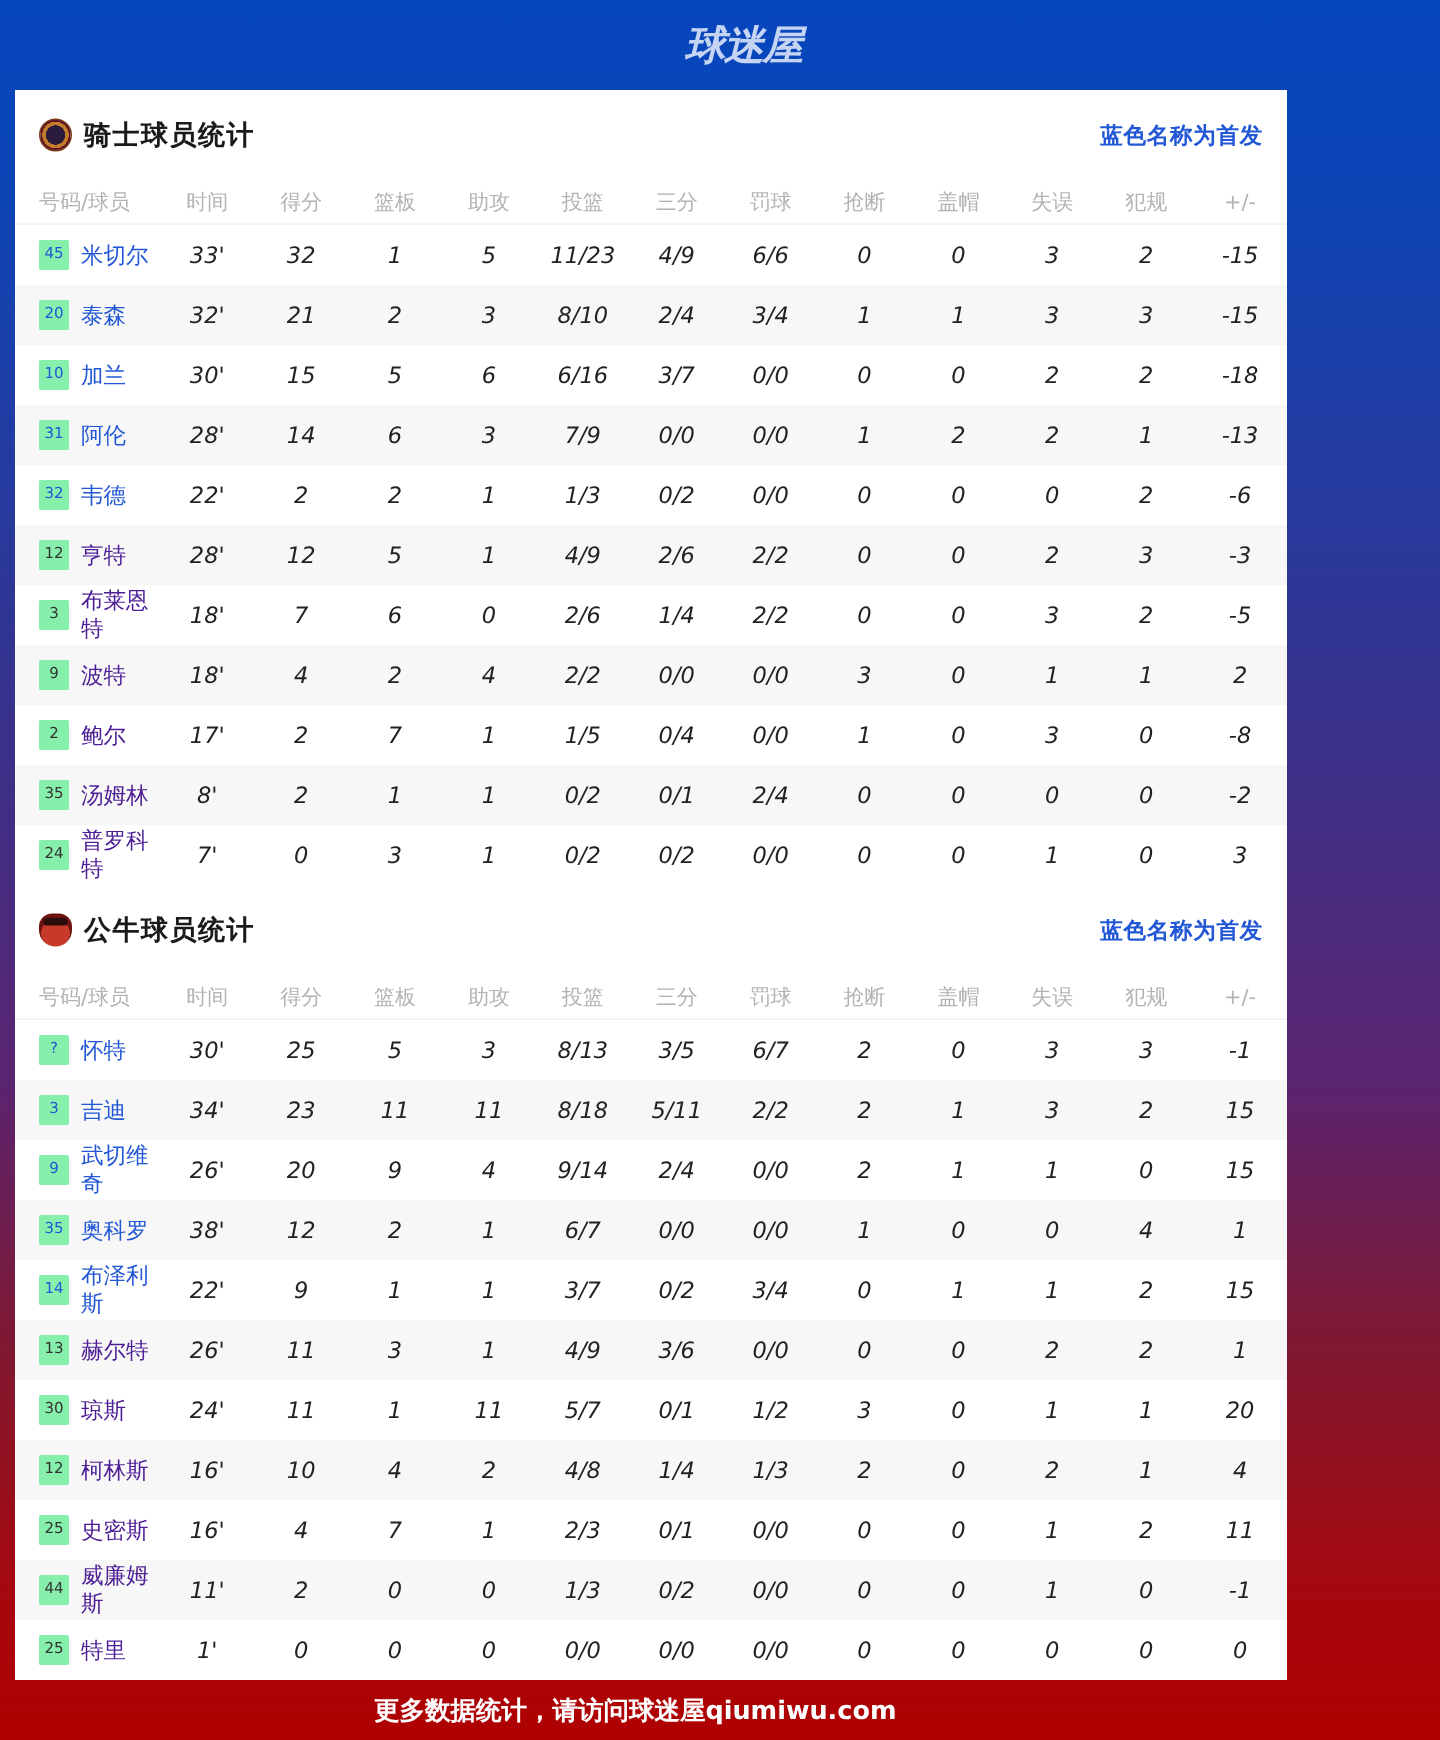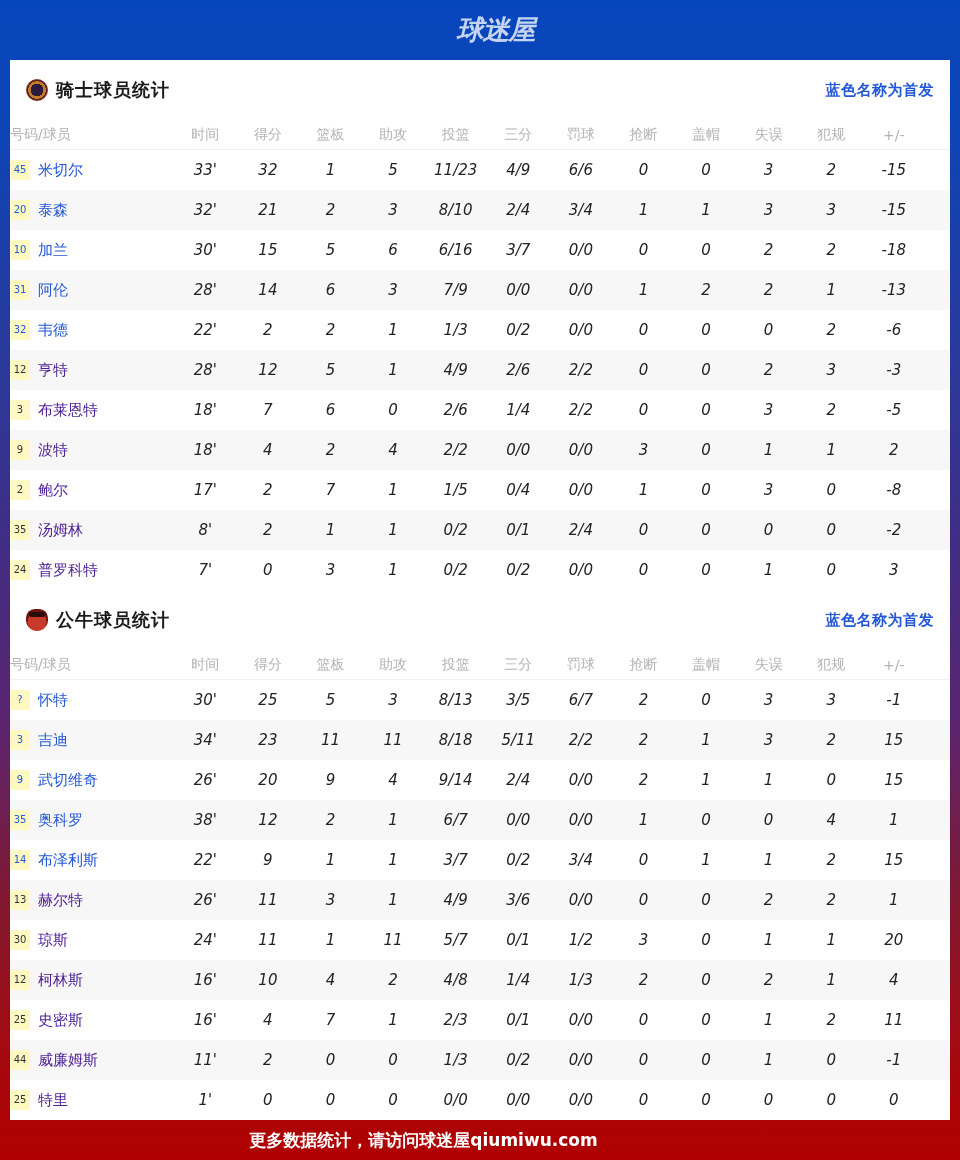--- a/index.html
+++ b/index.html
@@ -12,21 +12,21 @@
   .topbar {
     position: absolute; left: 0; top: 0; width: 960px; height: 60px;
     display: flex; align-items: center; justify-content: center; padding-left: 31px;
   }
   .logo {
     font-family: "DejaVu Sans", sans-serif;
     font-weight: bold; font-style: italic;
     font-size: 27px; color: #c5d4f3; letter-spacing: -1px;
   }
   .card {
-    position: absolute; left: 10px; top: 60px; width: 940px; height: 1060px;
+    position: absolute; left: 10px; top: 60px; width: 848px; height: 1060px;
     background: #ffffff;
   }
   .section-head {
     height: 60px; display: flex; align-items: center; justify-content: space-between;
     padding: 0 16px 0 16px;
   }
   .team-title { display: flex; align-items: center; }
   .team-logo {
     width: 22px; height: 22px; border-radius: 50%; margin-right: 8px; position: relative;
   }
@@ -38,32 +38,32 @@
     border-radius: 40% 40% 50% 50%;
     background: radial-gradient(circle at 50% 60%, #c73a2a 0 55%, #6d1410 56% 100%);
   }
   .team-logo.bulls::before {
     content: ""; position: absolute; left: 3px; top: 3px; width: 16px; height: 5px;
     background: #2a0c0a; border-radius: 2px;
   }
   .team-name { font-size: 18px; color: #1a1a1a; font-weight: bold; letter-spacing: 1px; }
   .legend-note { font-size: 15px; color: #2257d6; font-weight: bold; letter-spacing: 0.5px; }
   .hdr-row, .row {
-    display: flex; align-items: center; height: 40px; 
+    display: flex; align-items: center; height: 40px; padding-left: 16px;
   }
   .hdr-row { height: 30px; color: #b3b3b3; font-size: 14px; border-bottom: 1px solid #f0f0f0; margin-bottom: 0; }
   .hdr-row .c-player { color: #b3b3b3; }
   .row:nth-child(even) { background: #f7f7f7; }
   .c-player { width: 164px; display: flex; align-items: center; }
   .c { width: 62.6px; text-align: center; flex: 0 0 auto; }
   .row .c { font-style: italic; font-size: 15px; color: #222; font-family: "DejaVu Sans", sans-serif; }
   .hdr-row .c { font-size: 14px; }
   .jersey {
     display: inline-block; min-width: 20px; height: 20px; line-height: 20px;
-    background: #fef9c3; color: #333; font-size: 10px; text-align: center;
+    background: #86efac; color: #333; font-size: 10px; text-align: center;
     margin-right: 8px; border-radius: 1px;
   }
   .jersey.starter { color: #2257d6; }
   .pname { font-size: 15px; color: #4c1d95; }
   .pname.starter { color: #2257d6; }
   .tbody { }
   .footer {
     position: absolute; left: 0; top: 1120px; width: 847px; height: 40px;
     display: flex; align-items: center; justify-content: center;
     color: #ffffff; font-size: 17px; font-weight: bold;

